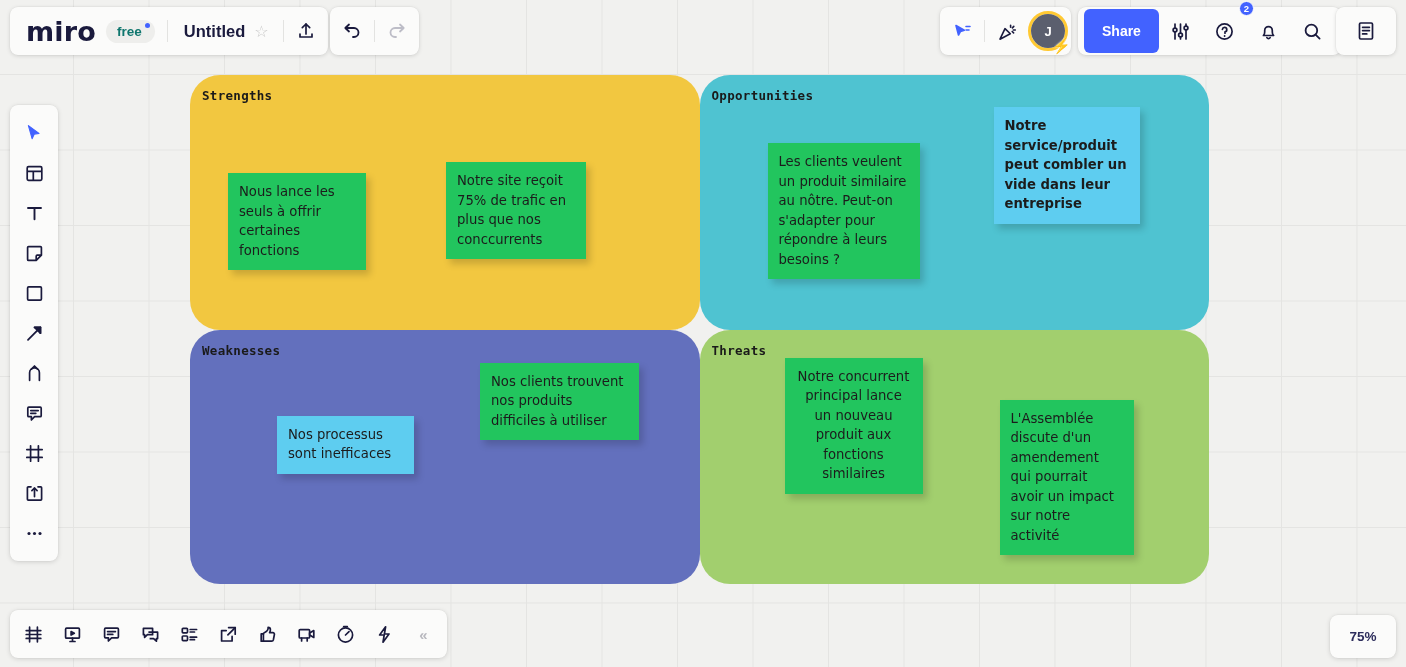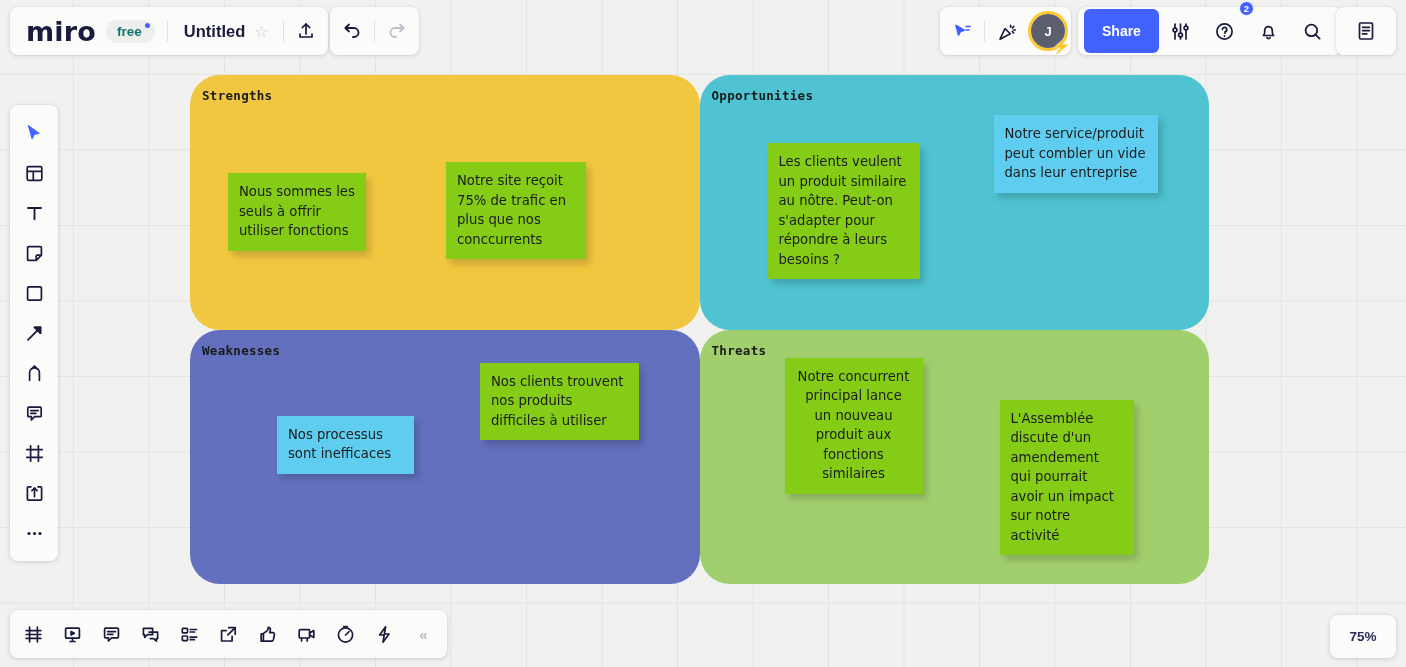--- a/index.html
+++ b/index.html
@@ -48,21 +48,21 @@
   .note {
     position: absolute;
     padding: 9px 11px 10px 11px;
     font-family: "DejaVu Sans", sans-serif;
     font-size: 13.2px;
     line-height: 19.5px;
     color: #1c1c1c;
     box-shadow: 4px 5px 7px rgba(0,0,0,0.17);
     white-space: pre-line;
   }
-  .note.white { background: #84cc16; }
+  .note.white { background: #22c55e; }
   .note.blue  { background: #5ecdf0; }
 
   
   #topbar {
     position: absolute; left: 0; top: 0;
     width: 1406px; height: 62px;
     pointer-events: none;
   }
   .bar-group {
     position: absolute;
@@ -180,28 +180,28 @@
 <body>
 
 <div id="app">
 
   <div id="canvas">
 
     <div id="swot">
 
       <div class="quad q-strengths">
         <div class="quad-title">Strengths</div>
-        <div class="note white" style="left:38px; top:98px; width:138px;">Nous sommes les seuls à offrir utiliser fonctions</div>
+        <div class="note white" style="left:38px; top:98px; width:138px;">Nous lance les seuls à offrir certaines fonctions</div>
         <div class="note white" style="left:256px; top:87px; width:140px;">Notre site reçoit 75% de trafic en plus que nos conccurrents</div>
       </div>
 
       <div class="quad q-opportunities">
         <div class="quad-title">Opportunities</div>
         <div class="note white" style="left:68px; top:68px; width:152px;">Les clients veulent un produit similaire au nôtre. Peut-on s'adapter pour répondre à leurs besoins ?</div>
-        <div class="note blue" style="left:294px; top:40px; width:164px;">Notre service/produit peut combler un vide dans leur entreprise</div>
+        <div class="note blue" style="left:294px; top:32px; width:146px;font-weight:bold;">Notre service/produit peut combler un vide dans leur entreprise</div>
       </div>
 
       <div class="quad q-weaknesses">
         <div class="quad-title">Weaknesses</div>
         <div class="note blue" style="left:51px; top:86px; width:137px;margin-left:36px;">Nos processus sont inefficaces</div>
         <div class="note white" style="left:290px; top:33px; width:159px;">Nos clients trouvent nos produits difficiles à utiliser</div>
       </div>
 
       <div class="quad q-threats">
         <div class="quad-title">Threats</div>

